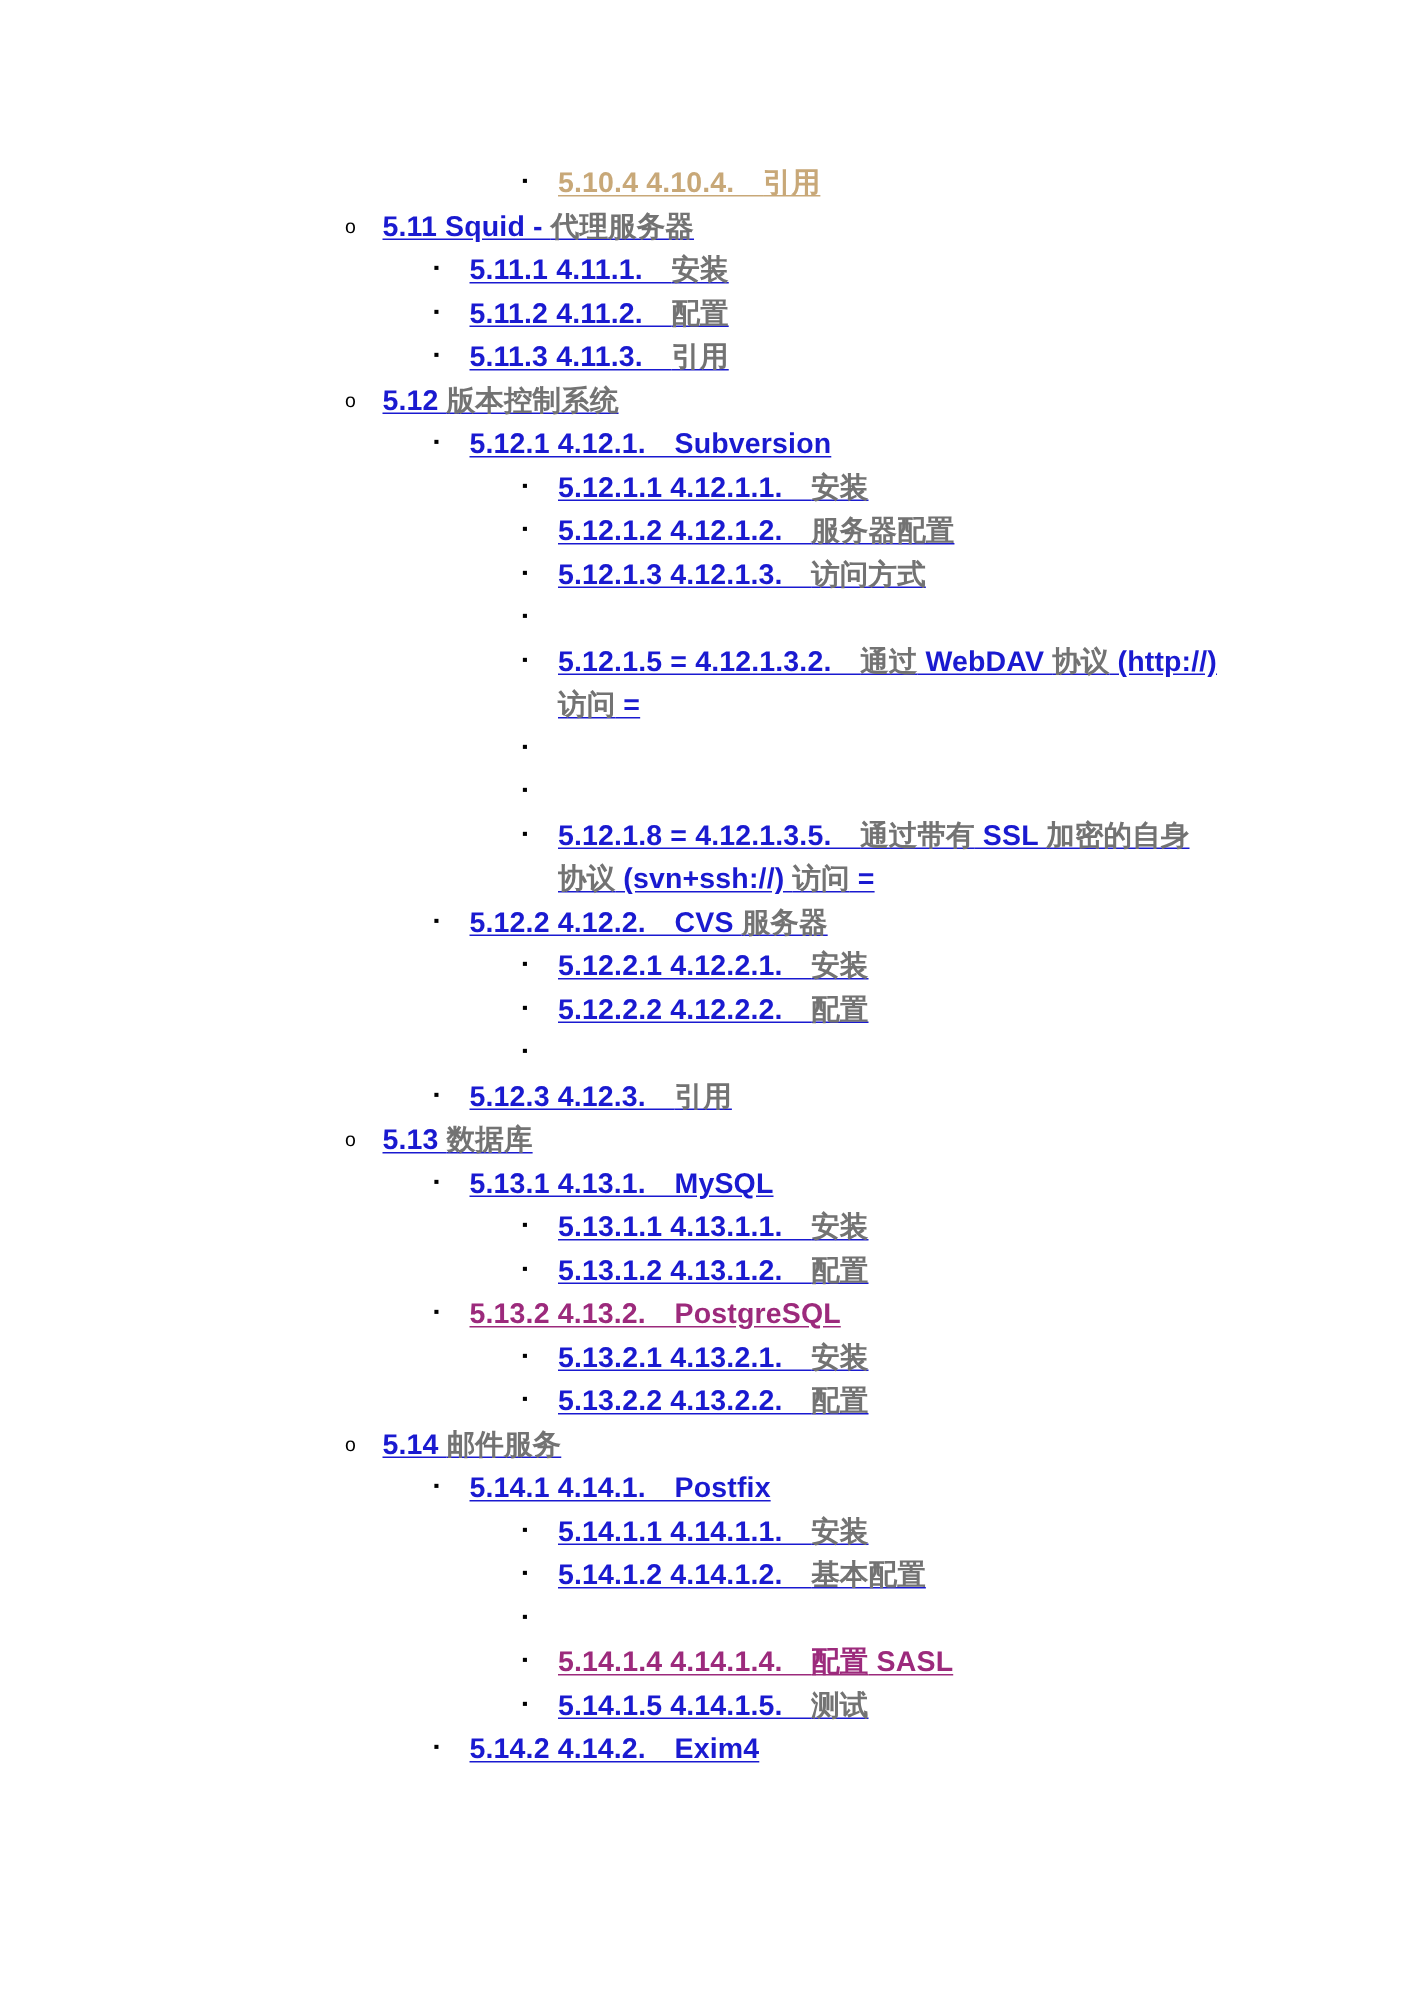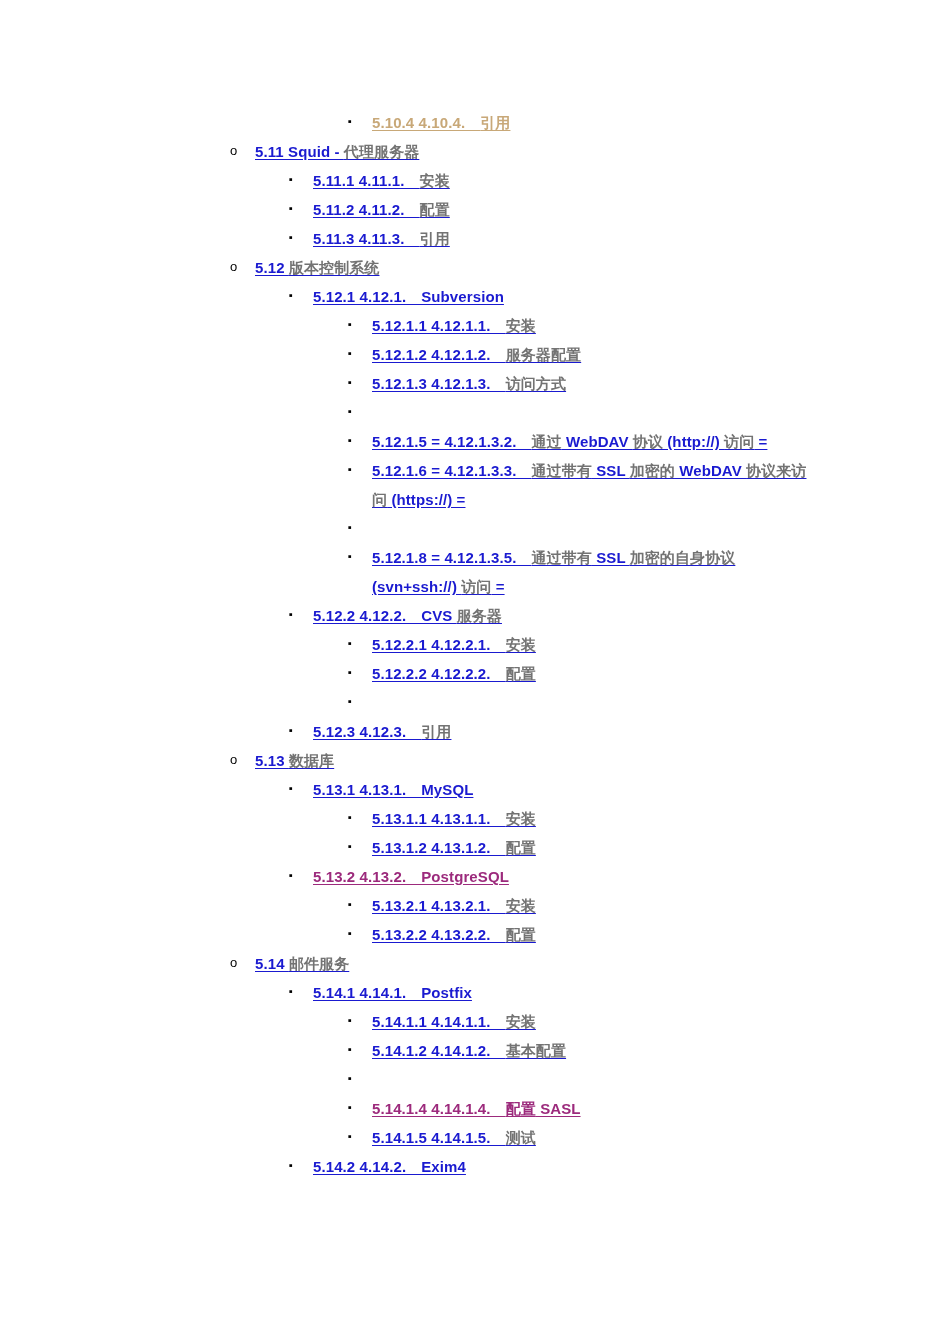--- a/index.html
+++ b/index.html
@@ -54,21 +54,21 @@
   }
 
   .bullet.sq {
     font-size: 11px;
     line-height: 27px;
     letter-spacing: 0;
   }
 
   .label {
     display: inline-block;
-    font-size: 15px;
+    font-size: 19px;
     line-height: 29px;
     text-decoration: underline;
     text-underline-offset: 2px;
     font-weight: bold;
     white-space: normal;
     letter-spacing: 0.1px;
   }
 
   
   .lvl1 > .bullet { left: 230px; }
@@ -99,21 +99,21 @@
       <li class="row lvl2"><span class="bullet sq">▪</span><a class="label c-blue" href="#">5.11.1 4.11.1. <span class="cjk">安装</span></a></li>
       <li class="row lvl2"><span class="bullet sq">▪</span><a class="label c-blue" href="#">5.11.2 4.11.2. <span class="cjk">配置</span></a></li>
       <li class="row lvl2"><span class="bullet sq">▪</span><a class="label c-blue" href="#">5.11.3 4.11.3. <span class="cjk">引用</span></a></li>
       <li class="row lvl1"><span class="bullet disc-o">o</span><a class="label c-blue" href="#">5.12 <span class="cjk">版本控制系统</span></a></li>
       <li class="row lvl2"><span class="bullet sq">▪</span><a class="label c-blue" href="#">5.12.1 4.12.1. Subversion</a></li>
       <li class="row lvl3"><span class="bullet sq">▪</span><a class="label c-blue" href="#">5.12.1.1 4.12.1.1. <span class="cjk">安装</span></a></li>
       <li class="row lvl3"><span class="bullet sq">▪</span><a class="label c-blue" href="#">5.12.1.2 4.12.1.2. <span class="cjk">服务器配置</span></a></li>
       <li class="row lvl3"><span class="bullet sq">▪</span><a class="label c-blue" href="#">5.12.1.3 4.12.1.3. <span class="cjk">访问方式</span></a></li>
       <li class="row lvl3"><span class="bullet sq">▪</span></li>
       <li class="row lvl3"><span class="bullet sq">▪</span><a class="label c-blue" href="#">5.12.1.5 = 4.12.1.3.2. <span class="cjk">通过</span> WebDAV <span class="cjk">协议</span> (http://) <span class="cjk">访问</span> =</a></li>
-      <li class="row lvl3"><span class="bullet sq">▪</span><a class="label c-blue" href="#">5.12.1.6 = 4.12.1.3.3. <span class="cjk">通过带有</span> SSL <span class="cjk">加密的</span> WebDAV <span class="cjk">协议来访问</span> (https://) =</a></li>
+      <li class="row lvl3"><span class="bullet sq">▪</span></li>
       <li class="row lvl3"><span class="bullet sq">▪</span></li>
       <li class="row lvl3"><span class="bullet sq">▪</span><a class="label c-blue" href="#">5.12.1.8 = 4.12.1.3.5. <span class="cjk">通过带有</span> SSL <span class="cjk">加密的自身协议</span> (svn+ssh://) <span class="cjk">访问</span> =</a></li>
       <li class="row lvl2"><span class="bullet sq">▪</span><a class="label c-blue" href="#">5.12.2 4.12.2. CVS <span class="cjk">服务器</span></a></li>
       <li class="row lvl3"><span class="bullet sq">▪</span><a class="label c-blue" href="#">5.12.2.1 4.12.2.1. <span class="cjk">安装</span></a></li>
       <li class="row lvl3"><span class="bullet sq">▪</span><a class="label c-blue" href="#">5.12.2.2 4.12.2.2. <span class="cjk">配置</span></a></li>
       <li class="row lvl3"><span class="bullet sq">▪</span></li>
       <li class="row lvl2"><span class="bullet sq">▪</span><a class="label c-blue" href="#">5.12.3 4.12.3. <span class="cjk">引用</span></a></li>
       <li class="row lvl1"><span class="bullet disc-o">o</span><a class="label c-blue" href="#">5.13 <span class="cjk">数据库</span></a></li>
       <li class="row lvl2"><span class="bullet sq">▪</span><a class="label c-blue" href="#">5.13.1 4.13.1. MySQL</a></li>
       <li class="row lvl3"><span class="bullet sq">▪</span><a class="label c-blue" href="#">5.13.1.1 4.13.1.1. <span class="cjk">安装</span></a></li>

